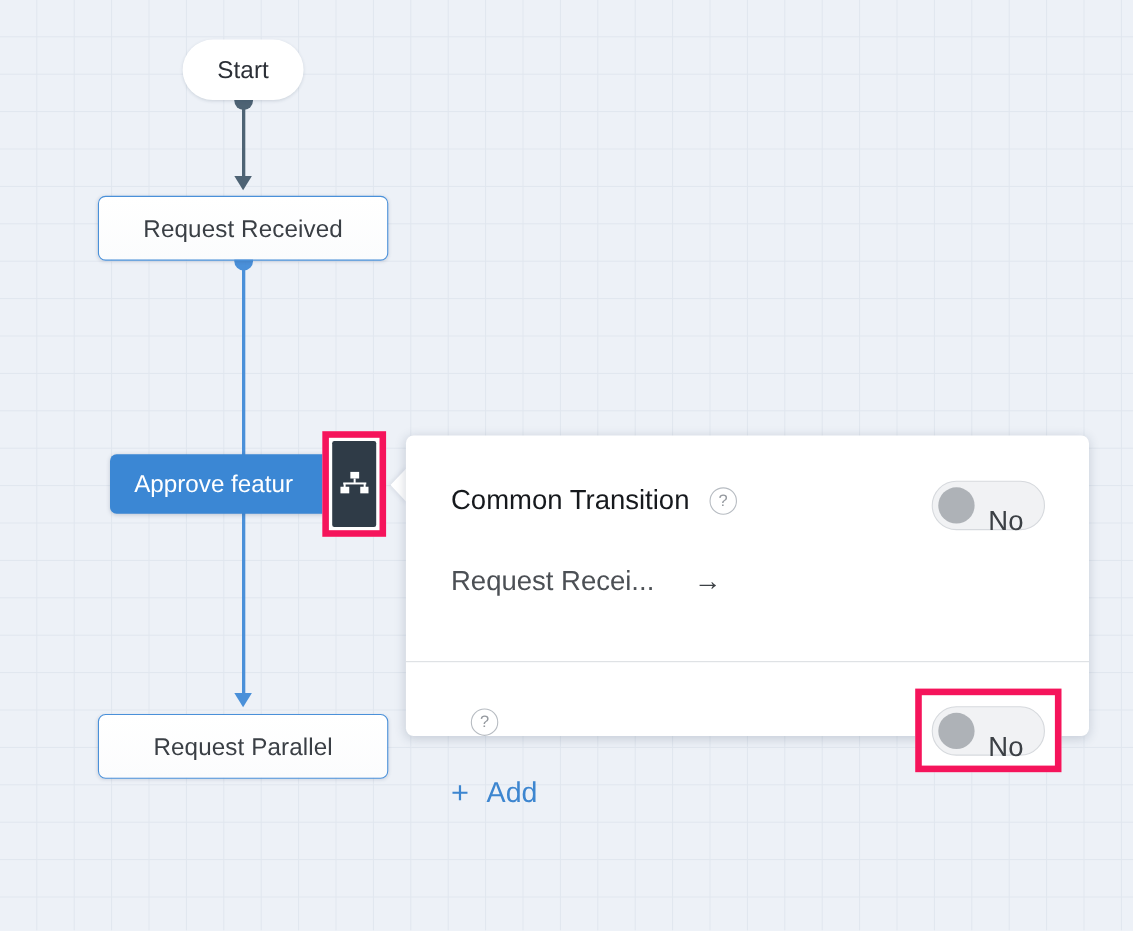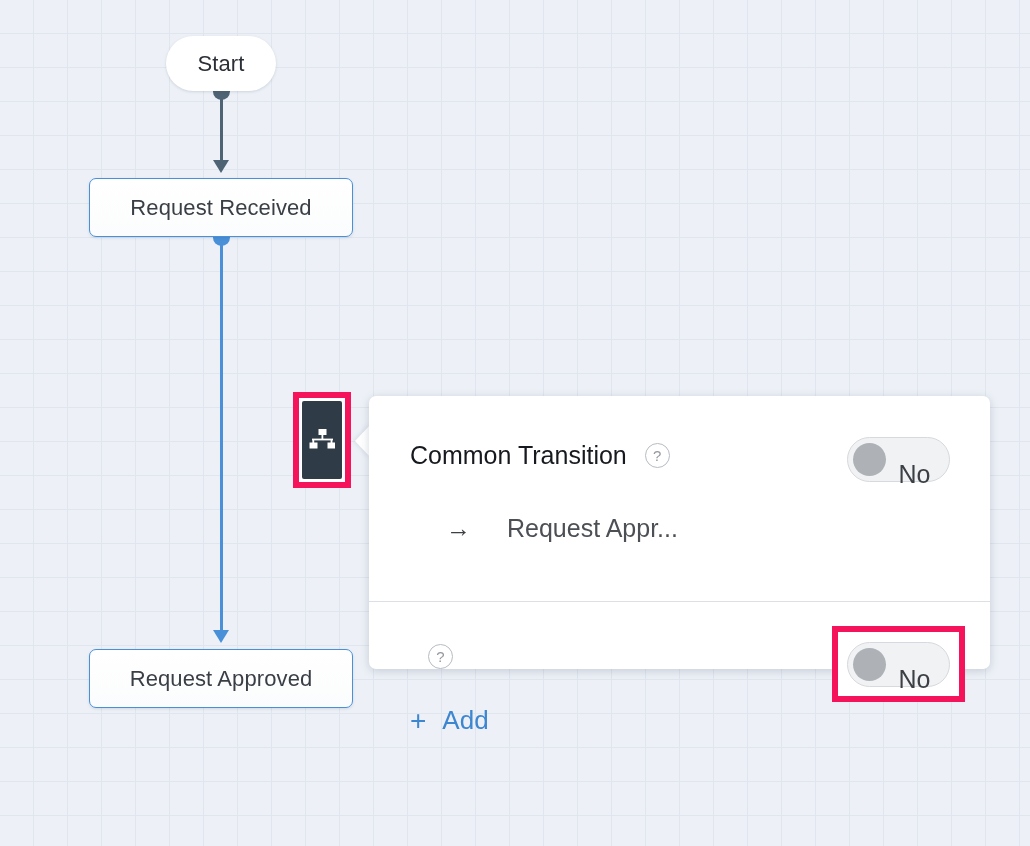--- a/index.html
+++ b/index.html
@@ -305,23 +305,26 @@
   <div class="conn conn-blue-arrow"></div>
 
   <div class="node node-rect node-received">
     <span>Request Received</span>
   </div>
 
   <div class="node node-start">
     <span>Start</span>
   </div>
 
+  <div class="node-selected">
+    <span>Approve featur</span>
+  </div>
 
   <div class="node node-rect node-approved">
-    <span>Request Approved</span>
+    <span>Request Parallel</span>
   </div>
 
   <div class="icon-chip-highlight"></div>
   <div class="icon-chip">
     <svg width="26" height="24" viewBox="0 0 26 24">
       <rect x="9.5" y="1" width="8" height="6" fill="#ffffff"></rect>
       <rect x="12.5" y="7" width="1.8" height="4" fill="#ffffff"></rect>
       <rect x="3" y="10.6" width="21" height="1.8" fill="#ffffff"></rect>
       <rect x="3.4" y="11.5" width="1.8" height="3.5" fill="#ffffff"></rect>
       <rect x="21.6" y="11.5" width="1.8" height="3.5" fill="#ffffff"></rect>
@@ -340,22 +343,22 @@
         <span class="row-title">Common Transition</span>
         <span class="help-icon">?</span>
       </div>
 
       <div class="toggle toggle-common">
         <span class="toggle-knob"></span>
         <span class="toggle-label">No</span>
       </div>
 
       <div class="transition-row">
+        <span>Request Recei...</span>
         <span class="transition-arrow">→</span>
-        <span>Request Appr...</span>
       </div>
 
     </div>
 
     <div class="panel-section section-parallel">
 
       <div class="row-head">
         <span class="help-icon">?</span>
       </div>
 

